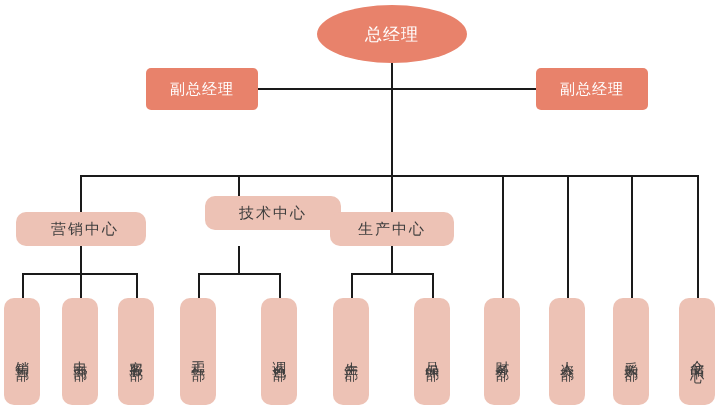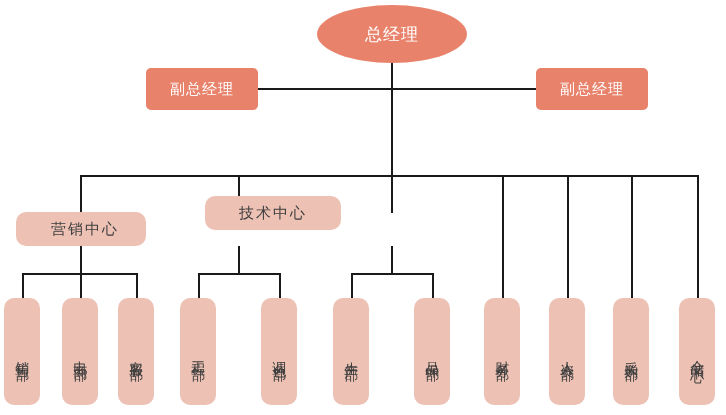--- a/index.html
+++ b/index.html
@@ -116,20 +116,21 @@
   <div class="line v" style="left:351px; top:273px; height:26px;"></div>
   <div class="line v" style="left:432px; top:273px; height:26px;"></div>
 
   <div class="node ellipse" style="left:317px; top:5px; width:150px; height:58px;">总经理</div>
 
   <div class="node deputy" style="left:146px; top:68px; width:112px; height:42px;">副总经理</div>
   <div class="node deputy" style="left:536px; top:68px; width:112px; height:42px;">副总经理</div>
 
   <div class="node center-box" style="left:16px; top:212px; width:130px; height:34px;padding-left:8px;">营销中心</div>
   <div class="node center-box" style="left:177px; top:196px; width:136px; height:34px;margin-left:28px;">技术中心</div>
+  <div class="node center-box" style="left:330px; top:212px; width:124px; height:34px;">生产中心</div>
 
   <div class="node leaf" style="left:4px; top:298px; width:36px; height:107px;">销售部</div>
   <div class="node leaf" style="left:62px; top:298px; width:36px; height:107px;">电商部</div>
   <div class="node leaf" style="left:118px; top:298px; width:36px; height:107px;">客服部</div>
   <div class="node leaf" style="left:180px; top:298px; width:36px; height:107px;">工程部</div>
   <div class="node leaf" style="left:261px; top:298px; width:36px; height:107px;">调色部</div>
   <div class="node leaf" style="left:333px; top:298px; width:36px; height:107px;">生产部</div>
   <div class="node leaf" style="left:414px; top:298px; width:36px; height:107px;">品保部</div>
   <div class="node leaf" style="left:484px; top:298px; width:36px; height:107px;">财务部</div>
   <div class="node leaf" style="left:549px; top:298px; width:36px; height:107px;">人资部</div>

